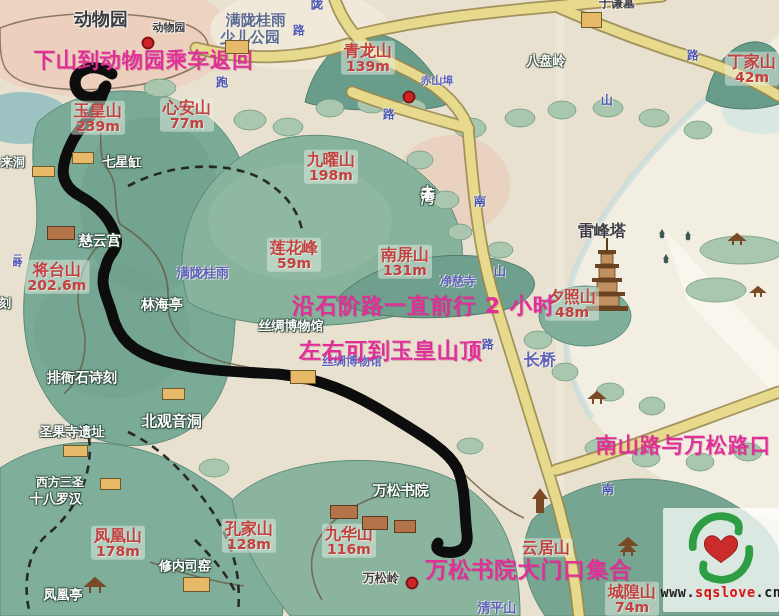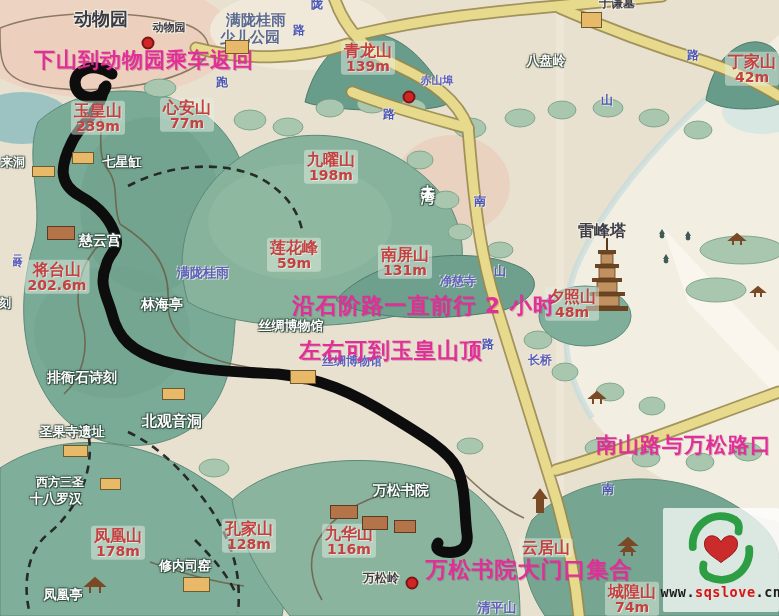--- a/index.html
+++ b/index.html
@@ -227,21 +227,21 @@
       <div class="lbl white" style="left: 63px; top: 595px; font-size: 13px;">凤凰亭</div>
       <div class="lbl white" style="left: 185px; top: 566px; font-size: 13px;">修内司窑</div>
       <div class="lbl white" style="left: 401px; top: 490px; font-size: 14px;">万松书院</div>
       <div class="lbl white" style="left: 291px; top: 326px; font-size: 13px;">丝绸博物馆</div>
       <div class="lbl white" style="left: 13px; top: 162px; font-size: 12px;">来洞</div>
       <div class="lbl white" style="left: 5px; top: 303px; font-size: 12px;">刻</div>
       <div class="lbl white vert" style="left: 428px; top: 177px; font-size: 14px;">太子湾</div>
       <div class="lbl blue" style="left: 203px; top: 273px; font-size: 13px;">满陇桂雨</div>
       <div class="lbl blue" style="left: 437px; top: 81px; font-size: 11px;">赤山埠</div>
       <div class="lbl blue" style="left: 352px; top: 361px; font-size: 12px;">丝绸博物馆</div>
-      <div class="lbl blue" style="left: 540px; top: 360px; font-size: 12px;">长桥</div>
+      <div class="lbl blue" style="left: 540px; top: 360px; font-size: 16px;">长桥</div>
       <div class="lbl blue" style="left: 458px; top: 281px; font-size: 12px;">净慈寺</div>
       <div class="lbl blue" style="left: 497px; top: 608px; font-size: 13px;">清平山</div>
       <div class="lbl blue vert" style="left: 17px; top: 249px; font-size: 10px;">云岭</div>
       <div class="road-char" style="left: 317px; top: 4px;">陇</div>
       <div class="road-char" style="left: 299px; top: 30px;">路</div>
       <div class="road-char" style="left: 222px; top: 82px;">跑</div>
       <div class="road-char" style="left: 389px; top: 114px;">路</div>
       <div class="road-char" style="left: 693px; top: 55px;">路</div>
       <div class="road-char" style="left: 607px; top: 100px;">山</div>
       <div class="road-char" style="left: 480px; top: 201px;">南</div>

